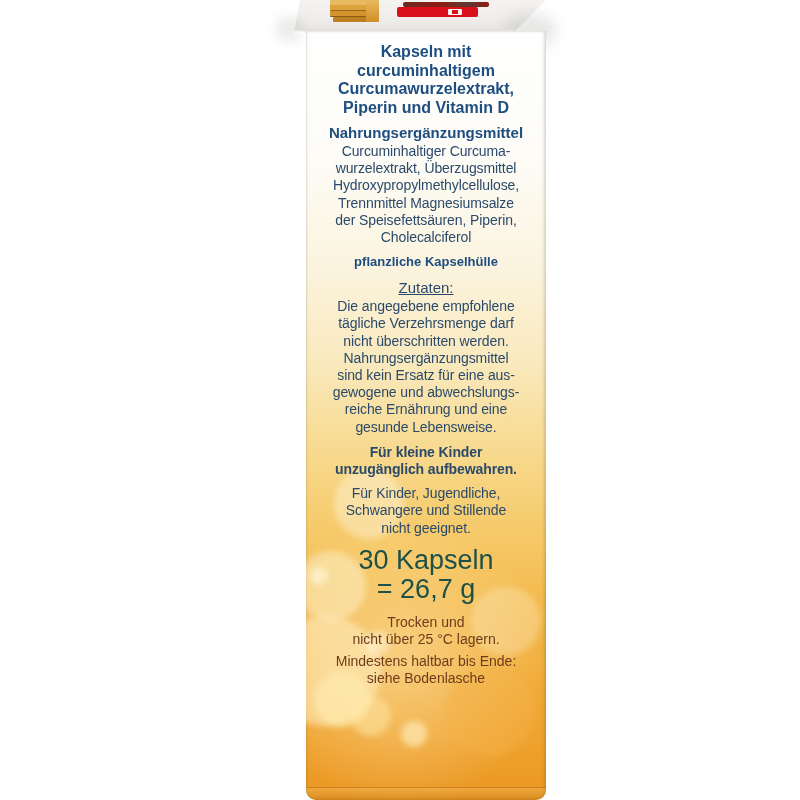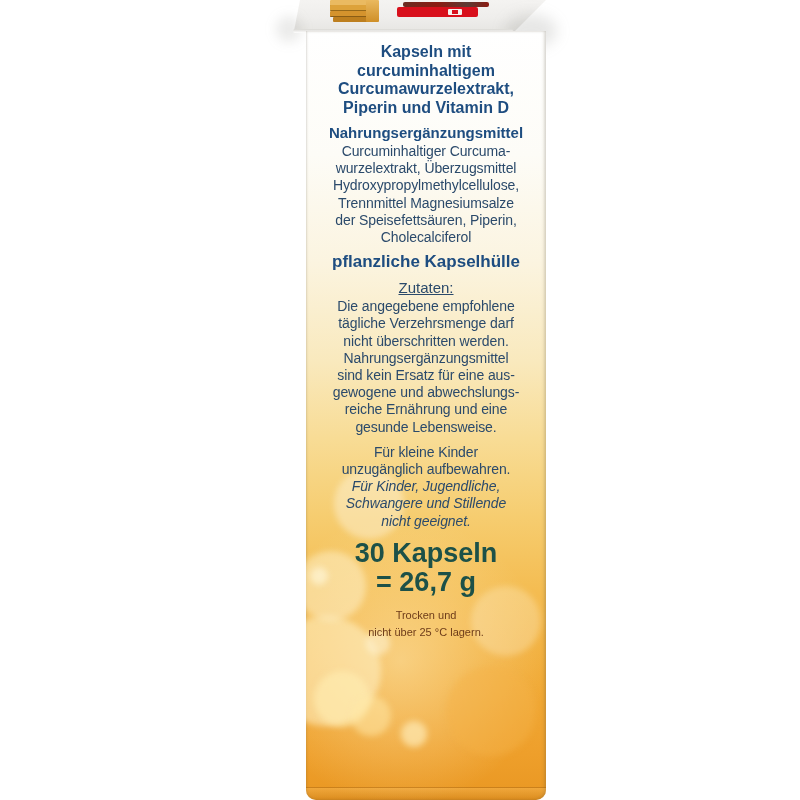--- a/index.html
+++ b/index.html
@@ -65,24 +65,24 @@
         border-radius:0 0 10px 10px;}
 
   
   .content{position:relative;width:100%;height:100%;text-align:center;box-sizing:border-box;
         padding:12px 6px 0 6px;}
   .lines{white-space:pre-line;}
   .heading{color:#1e4d80;font-weight:bold;font-size:16px;line-height:18.5px;}
   .subheading{color:#1e4d80;font-weight:bold;font-size:15px;line-height:17px;margin-top:7px;}
   .seclabel{color:#2b4a6b;font-size:15px;line-height:17px;text-decoration:underline;margin-top:9px;}
   .body{color:#2b4a6b;font-size:14px;line-height:17.2px;letter-spacing:-0.1px;}
-  .mt2{margin-top:2px;} .mt7{margin-top:0;font-style:italic;} .mt8{margin-top:8px;}
-  .boldnavy{color:#1e4d80;font-weight:bold;font-size:17px;line-height:17px;margin-top:7px;}
-  .menge{color:#1d5148;font-weight:bold;font-size:27px;line-height:29px;margin-top:9px;letter-spacing:0;}
-  .brown{color:#6e3c1a;font-size:11px;line-height:17.2px;}
+  .mt2{margin-top:2px;} .mt7{margin-top:7px;} .mt8{margin-top:8px;font-weight:bold;}
+  .boldnavy{color:#1e4d80;font-weight:bold;font-size:13px;line-height:17px;margin-top:7px;}
+  .menge{color:#1d5148;font-weight:normal;font-size:27px;line-height:29px;margin-top:9px;letter-spacing:0;}
+  .brown{color:#6e3c1a;font-size:14px;line-height:17.2px;}
   .mt10{margin-top:10px;} .mt5{margin-top:5px;}
 </style>
 </head>
 <body>
 
 <div class="scene">
 
   <div class="flap">
     <div class="gold">
       <div class="bar b1"></div>
@@ -149,17 +149,19 @@
 Schwangere und Stillende
 nicht geeignet.</div>
 
 
       <div class="menge lines">30 Kapseln
 = 26,7 g</div>
 
       <div class="brown lines mt10">Trocken und
 nicht über 25 °C lagern.</div>
 
+      <div class="brown lines mt5">Mindestens haltbar bis Ende:
+siehe Bodenlasche</div>
     </div>
 
     <div class="bottom-fold"></div>
   </div>
 </div>
 
 </body></html>

